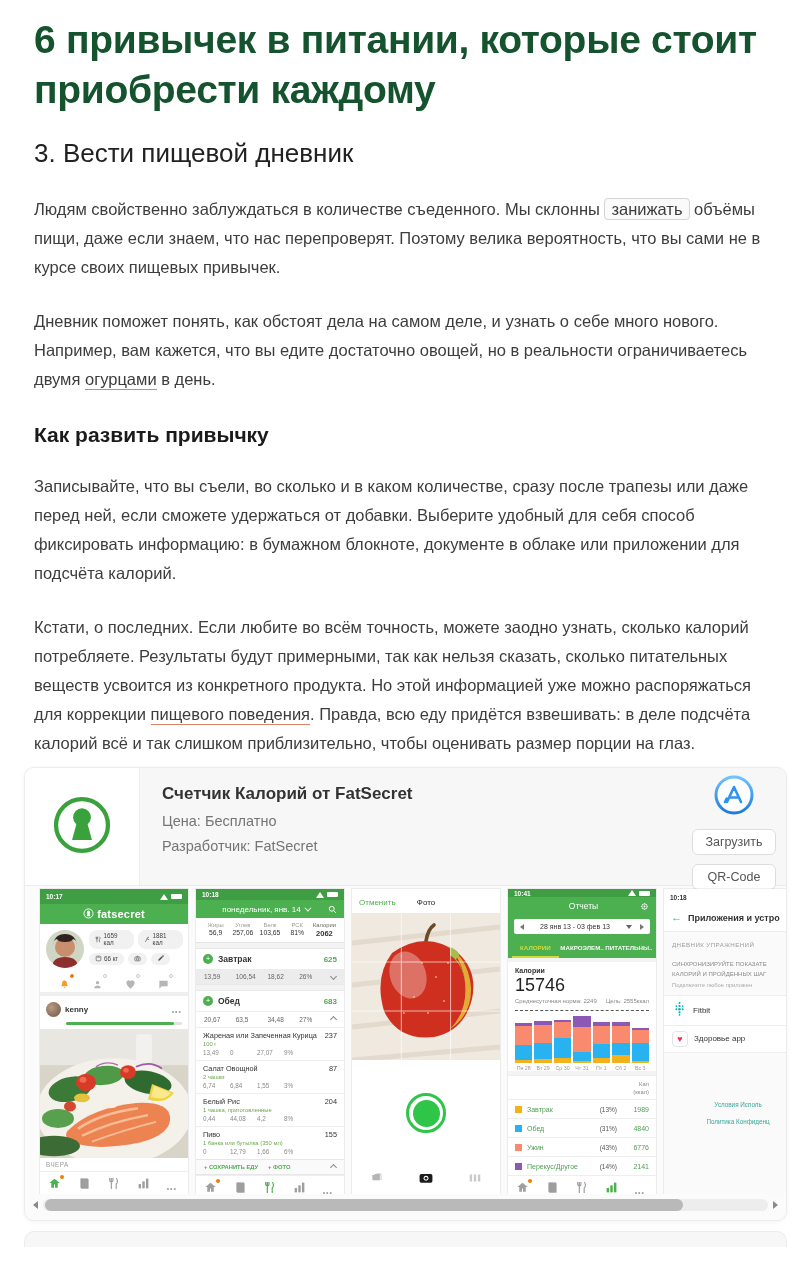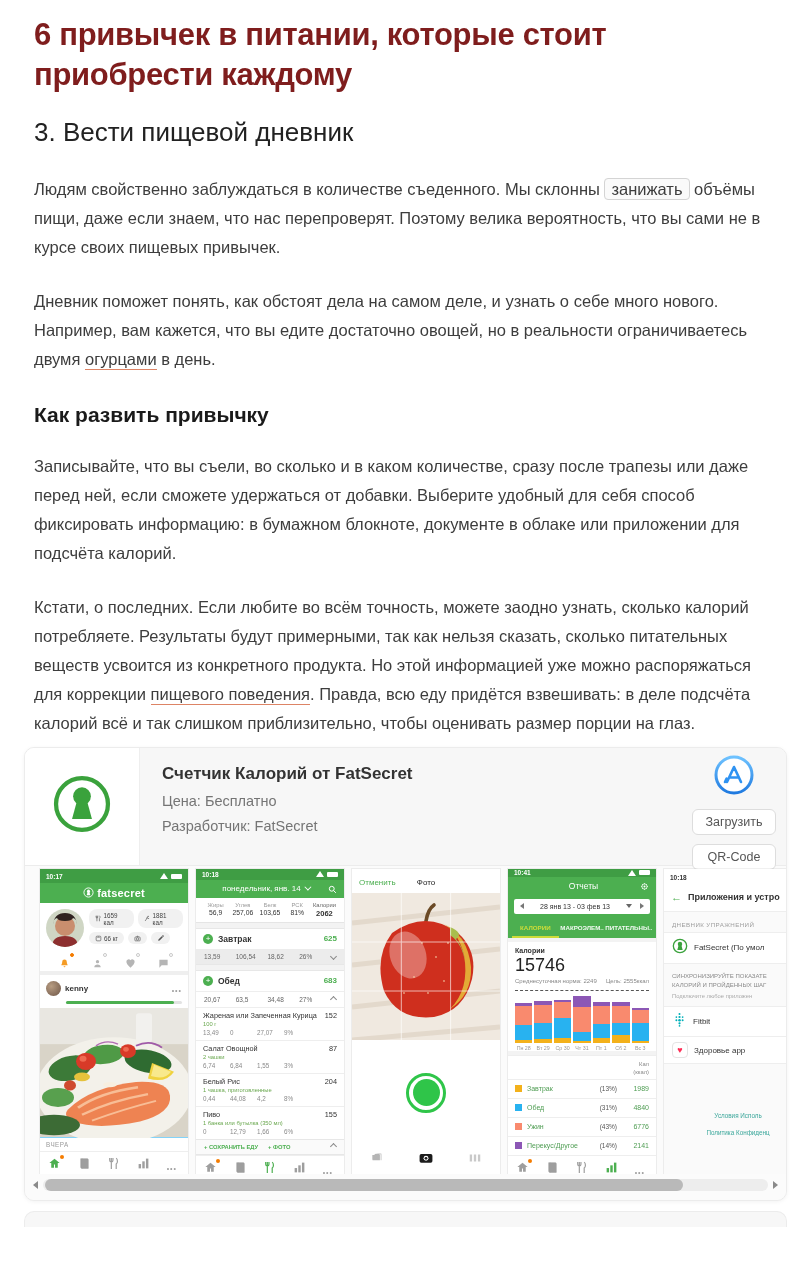--- a/index.html
+++ b/index.html
@@ -1,21 +1,21 @@
 <!DOCTYPE html>
 <html><head>
 <meta charset="utf-8">
 <style>
   * { margin:0; padding:0; box-sizing:border-box; }
   html,body { width:811px; height:1261px; overflow:hidden; background:#fff;
     font-family:"Liberation Sans", sans-serif; }
 
   
   .article { padding:0 34px; }
-  .h1 { margin-top:15px; font-size:31px; line-height:1.29; font-weight:700; color:#7f1d1d; letter-spacing:-.3px; }
+  .h1 { margin-top:15px; font-size:39px; line-height:1.29; font-weight:700; color:#14532d; letter-spacing:-.3px; }
   .h2 { margin-top:21px; font-size:26px; line-height:1.3; font-weight:400; color:#212121; }
   .para { margin-top:25px; font-size:16.5px; line-height:29px; color:#3d3d3d; }
   .h3 { margin-top:29px; font-size:21px; font-weight:700; color:#1a1a1a; }
   .term { border:1px solid #d4d4d4; border-radius:4px; background:#fafafa; padding:1px 6px; white-space:nowrap; }
   .lnk { border-bottom:1px solid #dd8465; padding-bottom:1px; cursor:pointer; }
 
   
   .app-card { margin:9px 24px 0; border:1px solid #ececec; border-radius:10px;
     box-shadow:0 1px 4px rgba(0,0,0,.05); overflow:hidden; background:#fbfbfb; }
   .card-header { display:flex; height:118px; border-bottom:1px solid #ececec; background:#f7f7f7; }
@@ -437,21 +437,21 @@
         <div class="meal-sub white">
           <span>20,67</span>
             <span>63,5</span>
             <span>34,48</span>
             <span>27%</span>
           <i class="chev up"></i>
         </div>
         <div class="food-item">
           <div class="fi-row">
               <span class="n">Жареная или Запеченная Курица</span>
-              <span>152</span>
+              <span>237</span>
             </div>
           <div class="fi-port">100 г</div>
           <div class="fi-nums">
               <span>13,49</span>
               <span>0</span>
               <span>27,07</span>
               <span>9%</span>
             </div>
         </div>
         <div class="food-item">
@@ -725,28 +725,20 @@
 
     <div class="shot settings">
       <div class="s-status light">
         <span class="s-time">10:18</span>
       </div>
       <div class="st-header">
         <span class="st-back">←</span>
         <span class="st-title">Приложения и устро</span>
       </div>
       <div class="st-section">ДНЕВНИК УПРАЖНЕНИЙ</div>
-      <div class="st-row">
-        <span><svg width="16" height="16" viewBox="0 0 36 36">
-              <circle cx="18" cy="18" r="15" fill="none" stroke="#3aa23c" stroke-width="3"></circle>
-              <circle cx="18" cy="13.5" r="5" fill="#3aa23c"></circle>
-              <path d="M15 16 L21 16 L24 27 L12 27 Z" fill="#3aa23c"></path>
-            </svg></span>
-        <span class="st-name">FatSecret (По умол</span>
-      </div>
       <div class="st-sync"><span>СИНХРОНИЗИРУЙТЕ ПОКАЗАТЕ</span><br><span>КАЛОРИЙ И ПРОЙДЕННЫХ ШАГ</span></div>
       <div class="st-sub">Подключите любое приложен</div>
       <div class="st-row">
         <span><svg width="15" height="15" viewBox="0 0 24 24" fill="#00b0b9">
               <circle cx="12" cy="3" r="1.6"></circle>
               <circle cx="12" cy="8" r="1.8"></circle>
               <circle cx="12" cy="13" r="2"></circle>
               <circle cx="12" cy="18" r="1.8"></circle>
               <circle cx="7" cy="8" r="1.4"></circle>
               <circle cx="7" cy="13" r="1.6"></circle>

